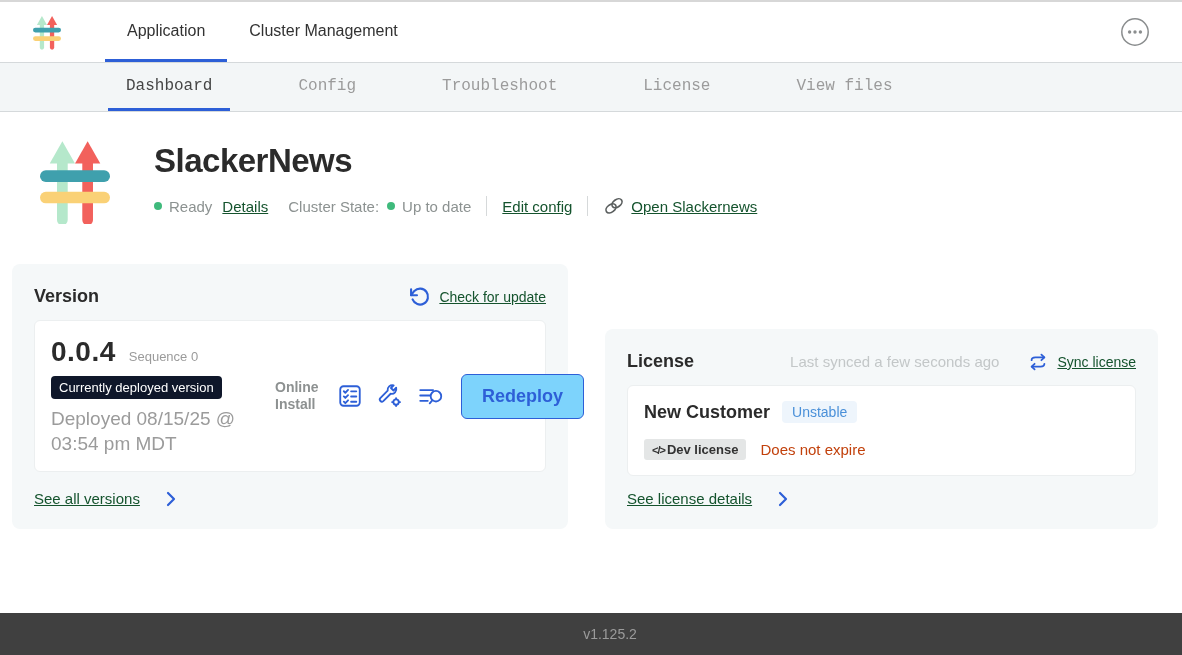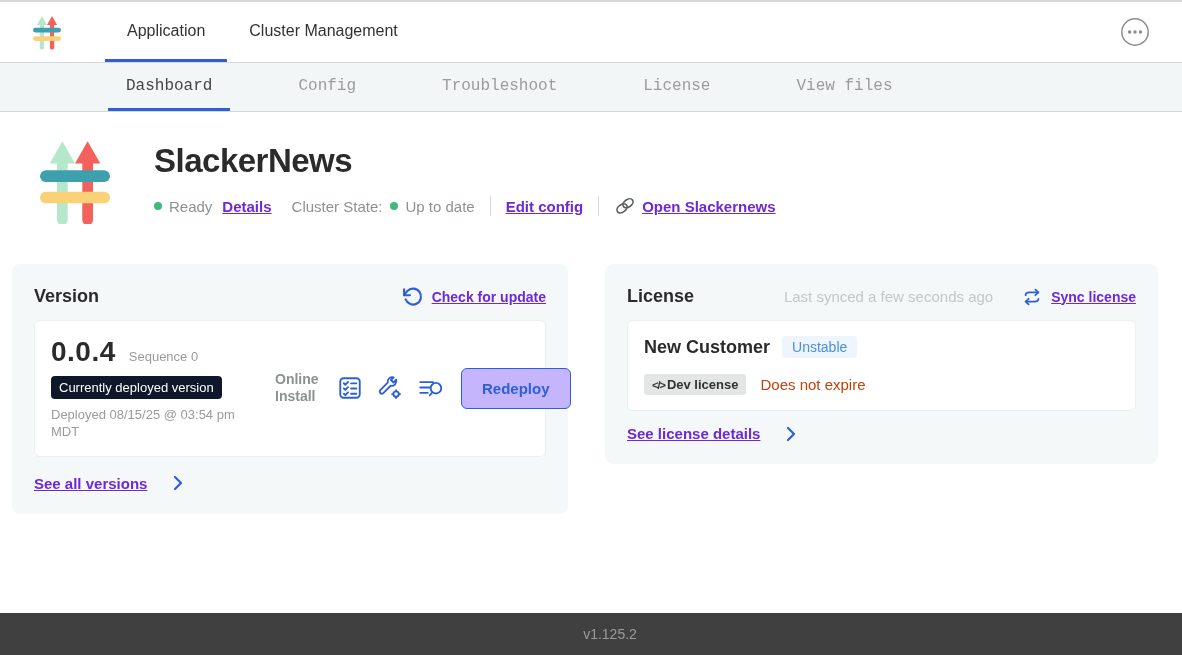--- a/index.html
+++ b/index.html
@@ -34,56 +34,56 @@
   }
   .subnav-item.active { color:#454545; border-bottom-color:#2d5fd7; }
 
   
   .app-header { display:flex; padding:26px 40px 0 40px; }
   .app-header-text { margin-left:44px; }
   .app-title { font-size:33px; font-weight:bold; color:#2b2b2b; margin-top:4px; letter-spacing:-0.5px; }
   .status-row { display:flex; align-items:center; margin-top:15px; font-size:15px; color:#8c9291; }
   .dot { width:8px; height:8px; border-radius:50%; background:#3fba7c; margin-right:7px; flex:none; }
   a.lnk, .lnk {
-    color:#6d28d9; font-weight:bold; text-decoration:underline; cursor:pointer; font-size:15px;
+    color:#14532d; font-weight:normal; text-decoration:underline; cursor:pointer; font-size:15px;
   }
   .status-row .lnk { margin-left:10px; }
   .vdiv { width:1px; height:20px; background:#d6d9da; margin:0 15px; }
   .gap20 { width:20px; }
   .openapp { display:flex; align-items:center; }
   .openapp svg { margin-right:6px; }
 
   
-  .cards-row { display:flex; align-items:flex-start; padding:40px 12px 0 12px; gap:37px; }
+  .cards-row { display:flex; align-items:flex-end; padding:40px 12px 0 12px; gap:37px; }
   .card { background:#f5f8f9; border-radius:8px; padding:22px; }
   .card-version { width:556px; }
   .card-license { width:553px; }
   .card-head { display:flex; align-items:center; }
   .card-title { font-size:18px; font-weight:bold; color:#2b2b2b; }
   .card-head-right { margin-left:auto; display:flex; align-items:center; gap:9px; }
   .card-head-right .lnk { font-size:14px; }
   .last-synced { color:#c3c7c8; font-size:15px; margin-right:20px; }
   .inner { background:#fff; border:1px solid #eceff0; border-radius:6px; margin-top:13px; }
 
   .version-inner { display:flex; align-items:center; padding:15px 16px; }
   .v-left { width:224px; flex:none; }
   .v-num-row { display:flex; align-items:baseline; }
   .v-num { font-size:28px; font-weight:bold; color:#2b2b2b; letter-spacing:0.5px; }
   .v-seq { font-size:13px; color:#9b9b9b; margin-left:13px; }
   .v-badge {
     display:inline-block; background:#0f172a; color:#fff; font-size:13px;
     padding:4px 8px; border-radius:4px; margin-top:8px;
   }
-  .v-deployed { font-size:13px; color:#9b9b9b; margin-top:8px; width:214px; line-height:1.3; }
+  .v-deployed { font-size:19px; color:#9b9b9b; margin-top:8px; width:214px; line-height:1.3; }
   .v-install { font-size:14px; font-weight:bold; color:#8d9191; line-height:1.25; width:48px; flex:none; }
   .v-icons { display:flex; align-items:center; gap:14px; margin-left:14px; }
   .icon-btn { cursor:pointer; display:flex; }
   .btn-redeploy {
-    margin-left:16px; background:#c4b5fd; border:1.5px solid #2d5fd7; color:#2d5fd7;
-    font-weight:bold; font-size:15px; padding:11px 20px; border-radius:6px; cursor:pointer;
+    margin-left:16px; background:#7dd3fc; border:1.5px solid #2d5fd7; color:#2d5fd7;
+    font-weight:bold; font-size:18px; padding:11px 20px; border-radius:6px; cursor:pointer;
     font-family:inherit;
   }
   .card-footer-link { display:flex; align-items:center; gap:26px; margin-top:18px; cursor:pointer; }
 
   .license-inner { padding:15px 16px; }
   .lic-row1 { display:flex; align-items:center; }
   .lic-name { font-size:18px; font-weight:bold; color:#2b2b2b; }
   .lic-channel {
     margin-left:12px; background:#eef5fc; color:#4a90d9; font-size:14px;
     padding:3px 10px; border-radius:4px;

